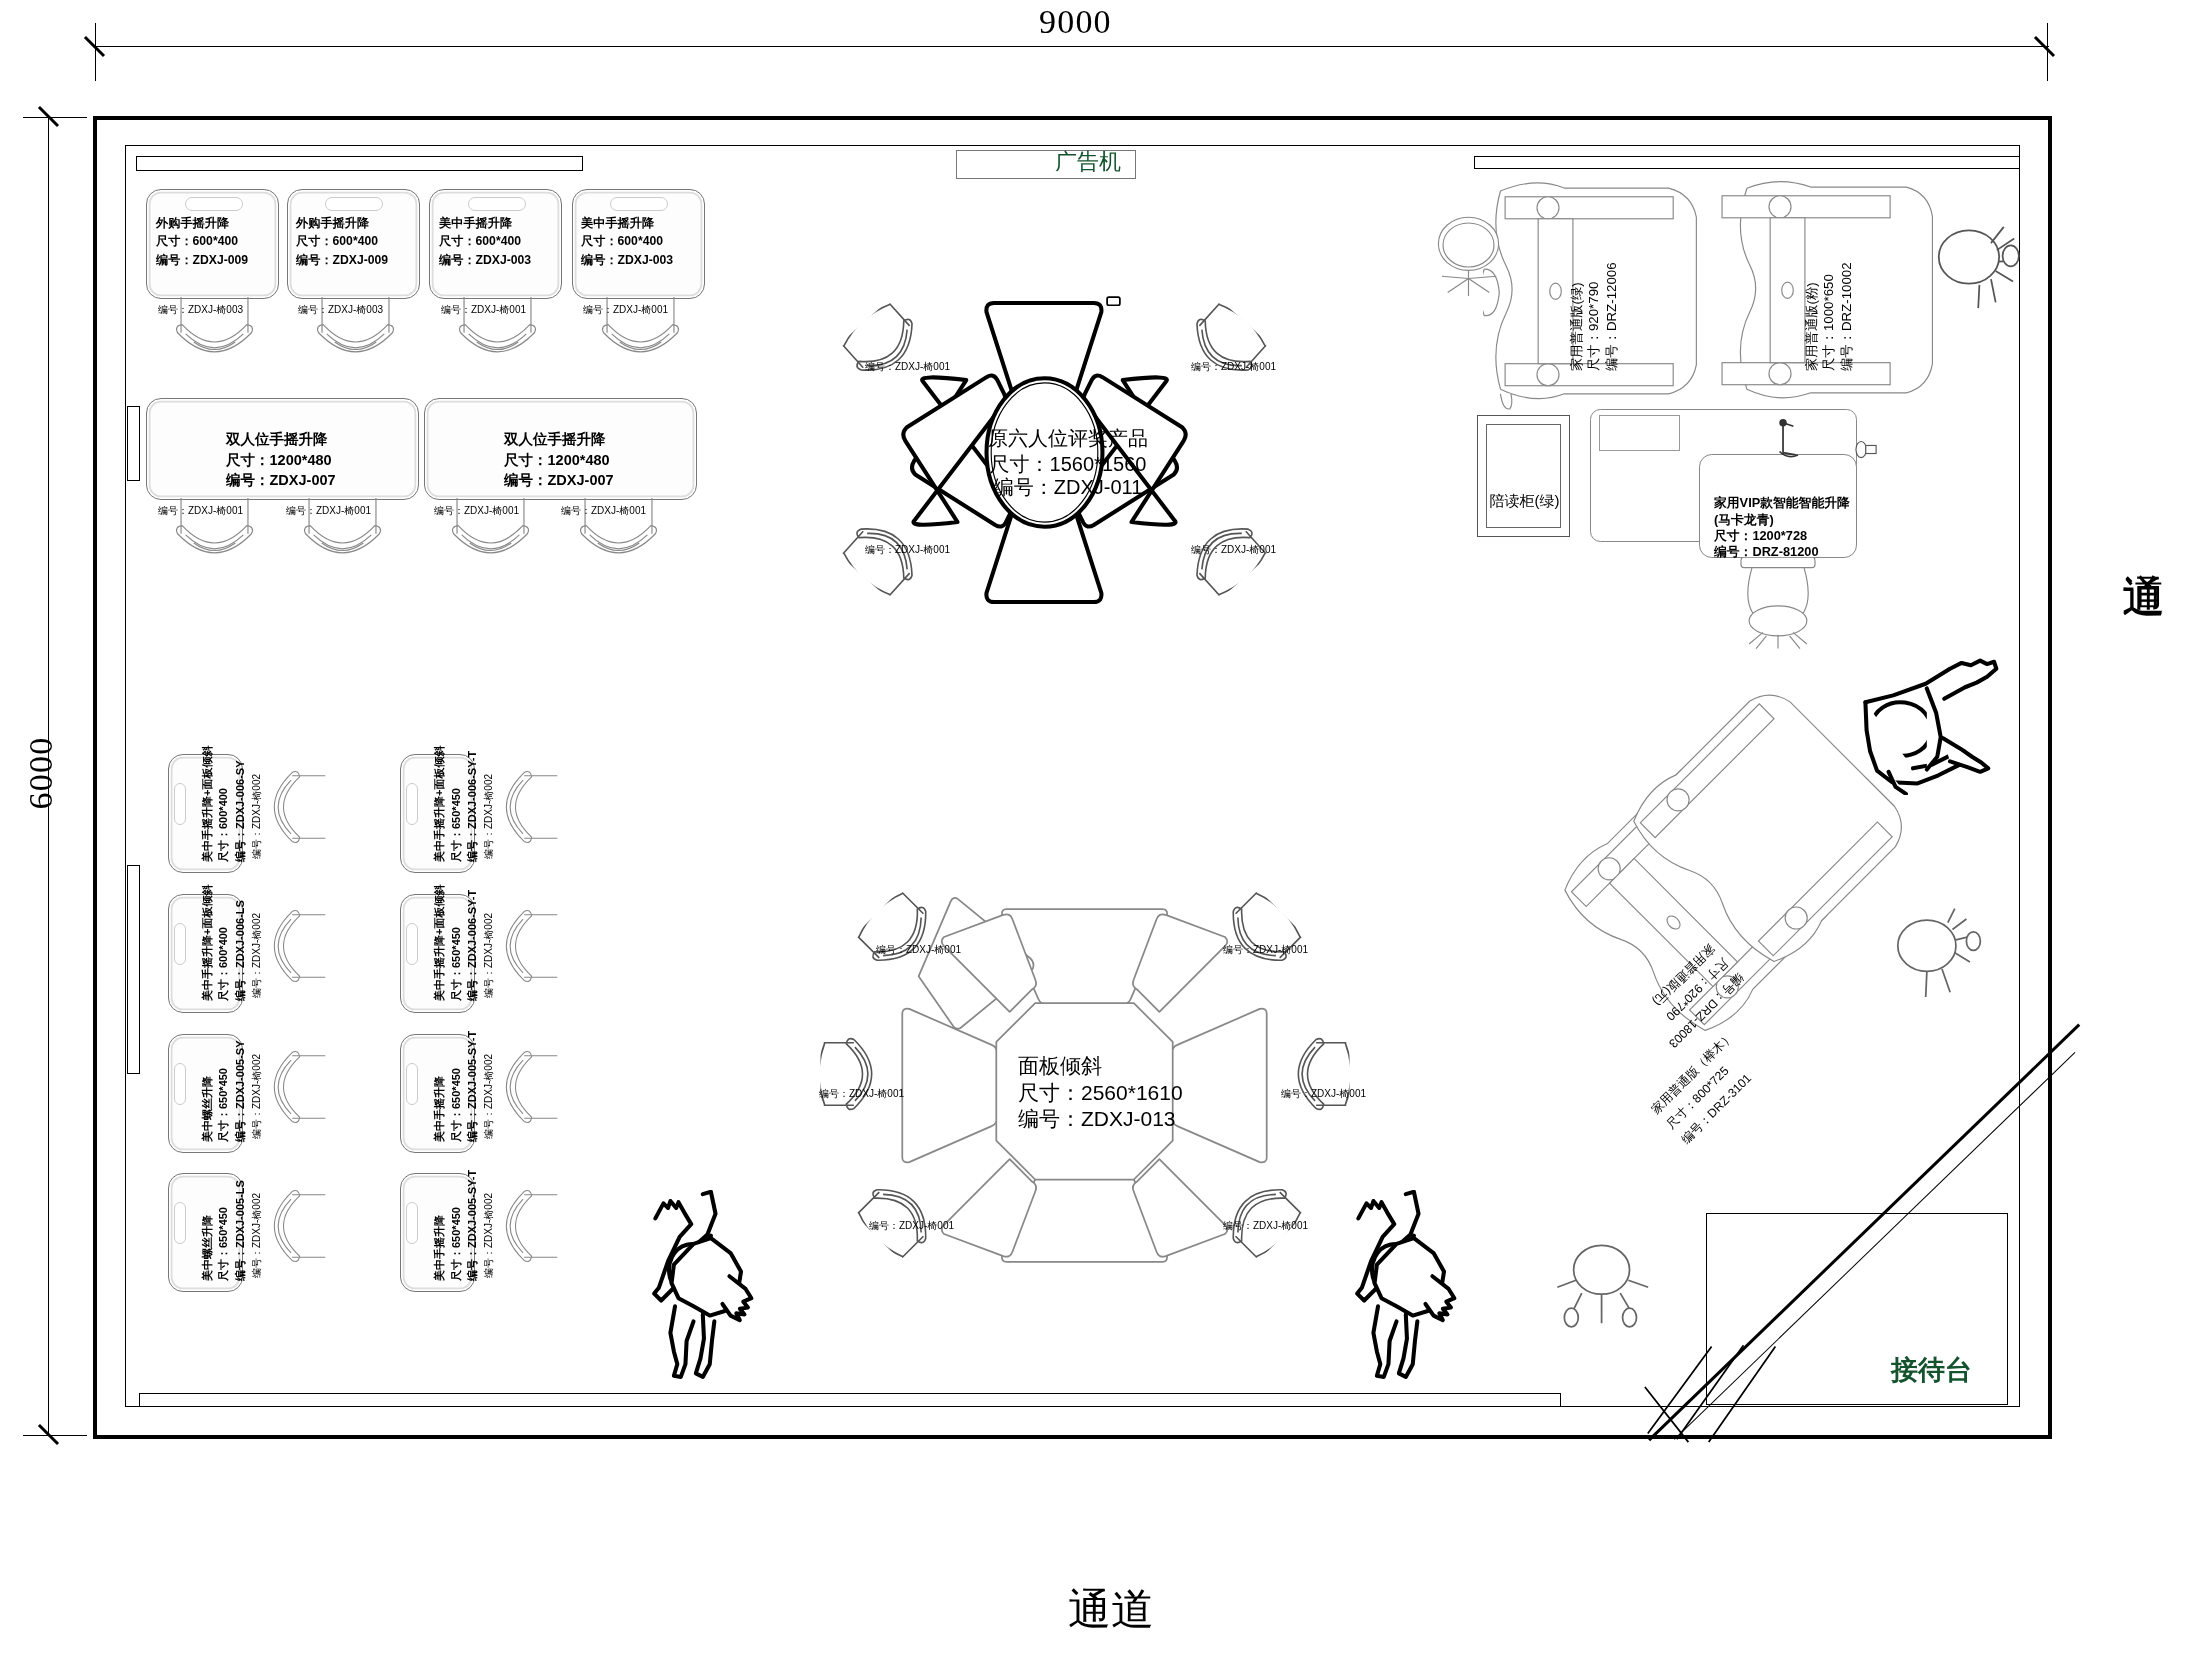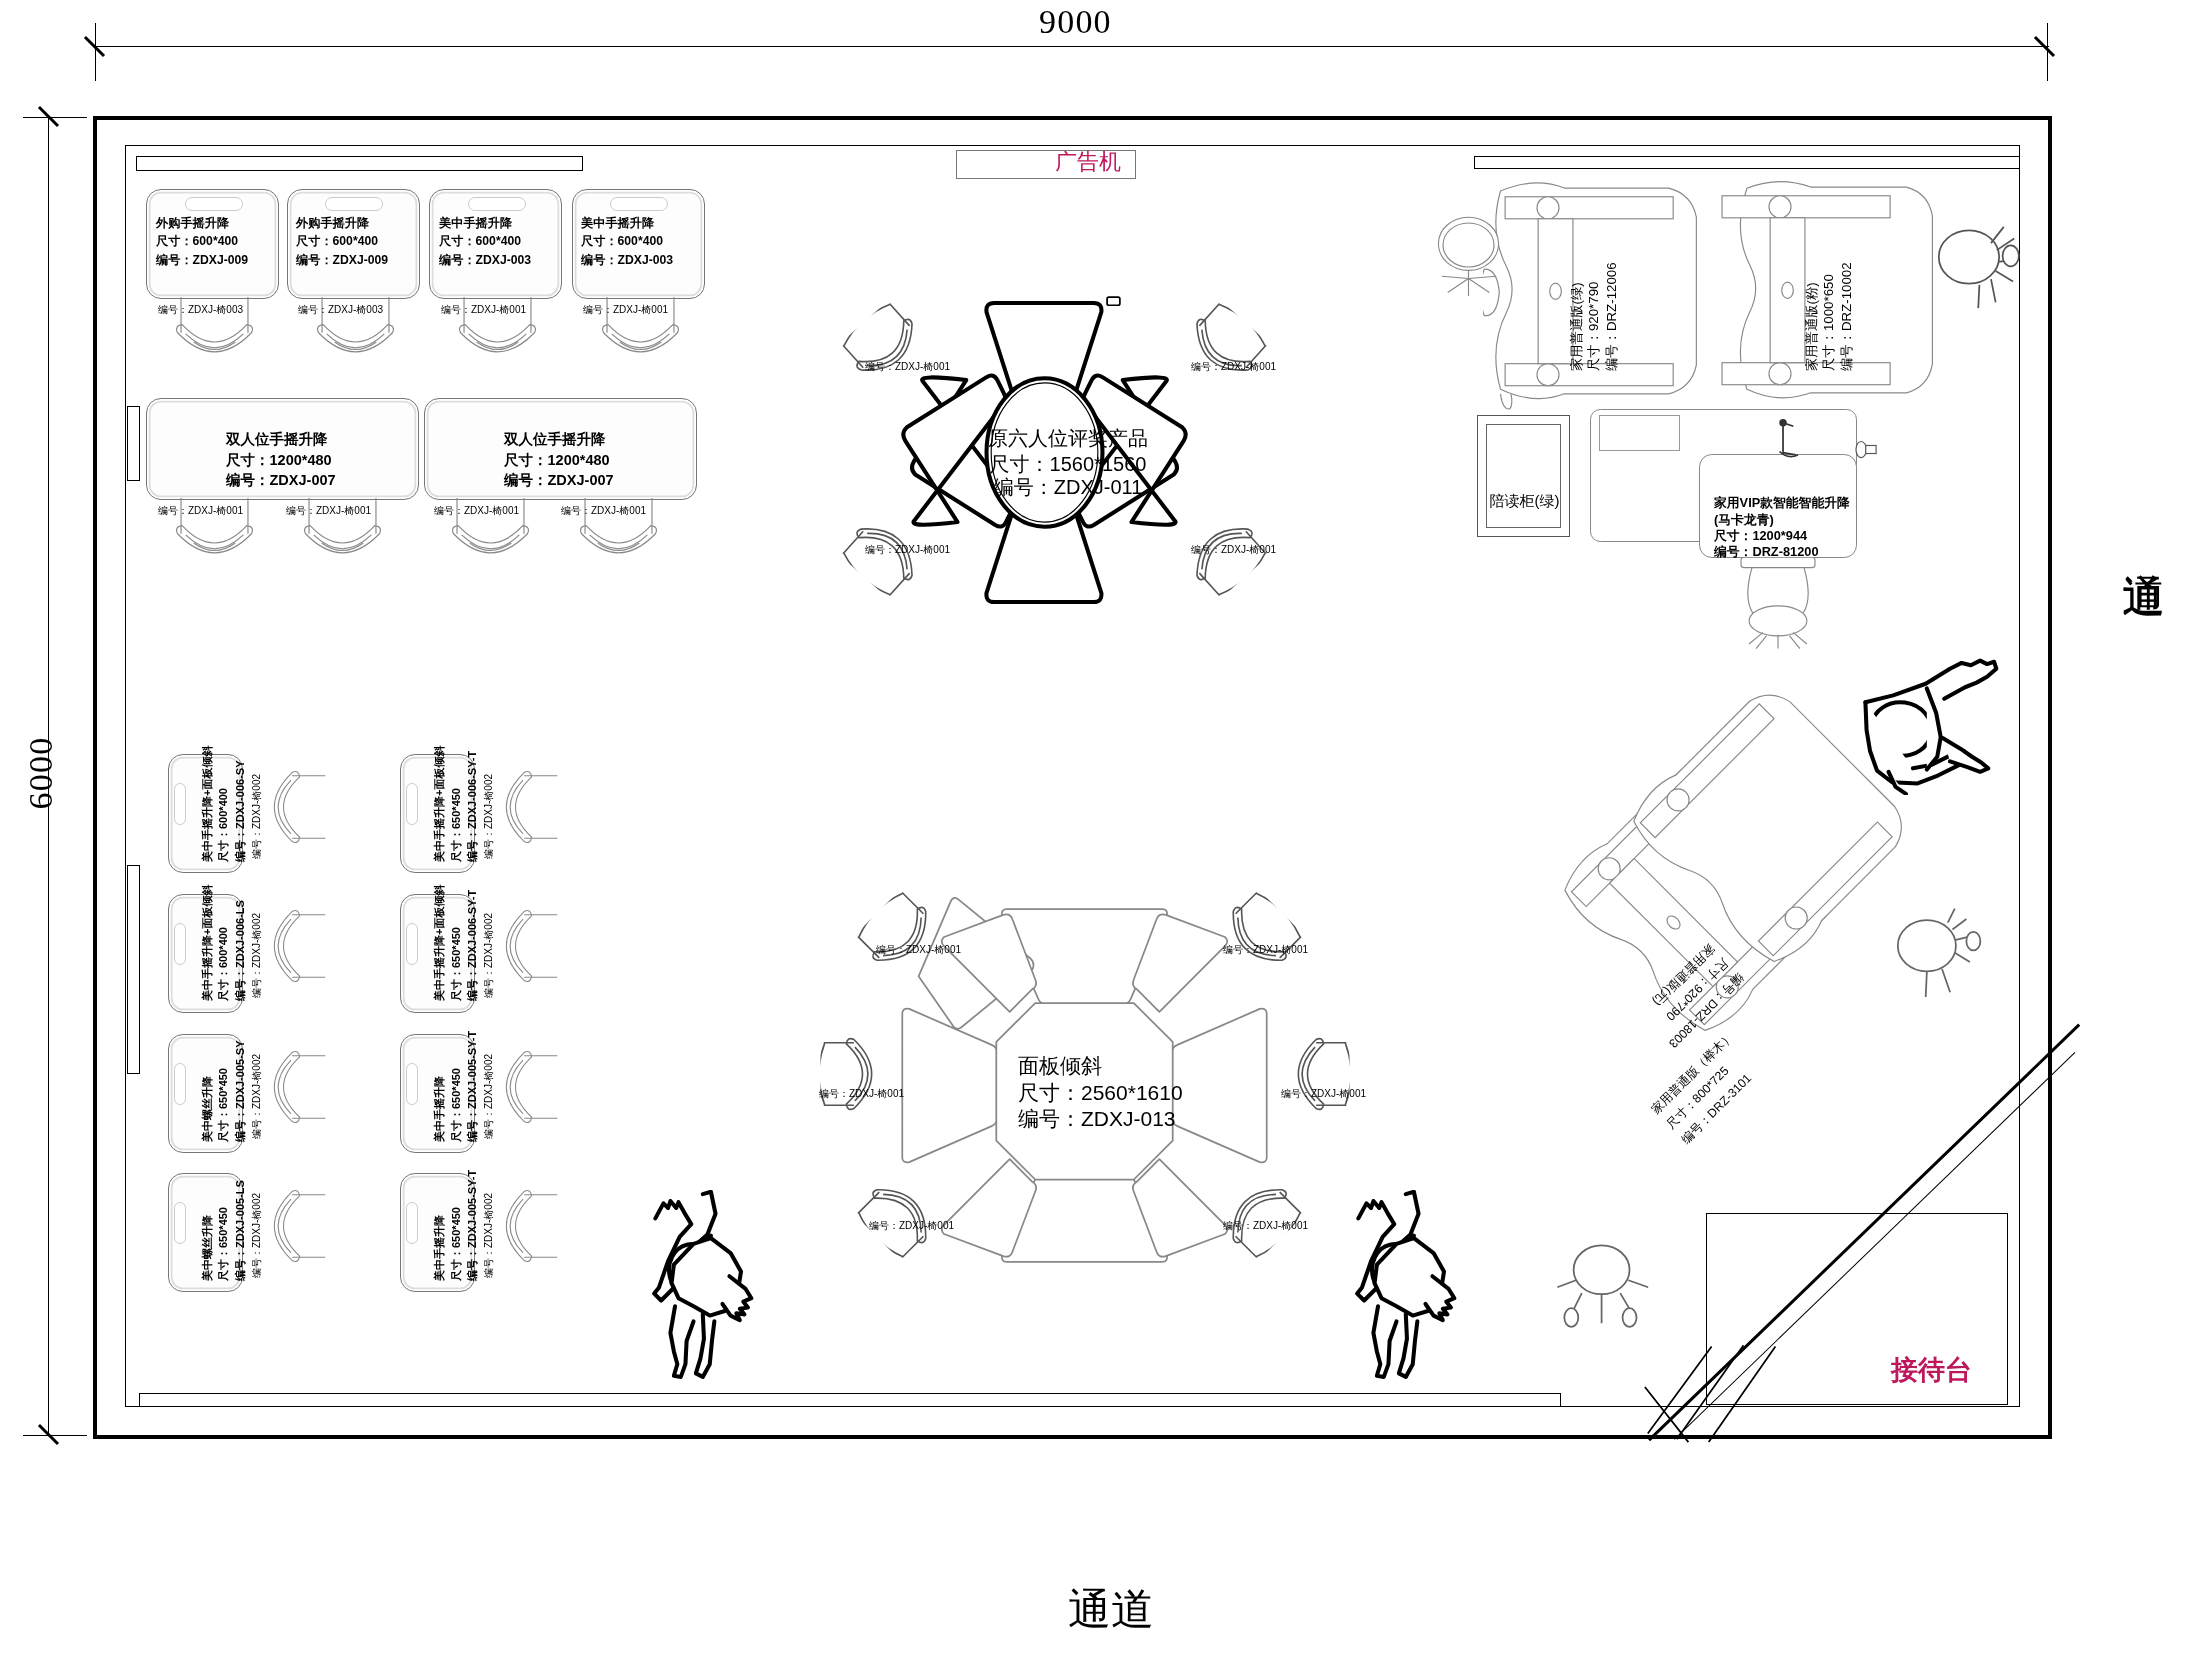--- a/index.html
+++ b/index.html
@@ -133,21 +133,21 @@
     line-height: 1.5;
     color: #000;
     white-space: pre;
     text-align: center;
     font-family: "Liberation Sans", sans-serif;
   }
 
   .room-text {
     position: absolute;
     font-size: 27px;
-    color: #be185d;
+    color: #14532d;
     white-space: pre;
     font-family: "Liberation Sans", sans-serif;
   }
 
   .title-text {
     position: absolute;
     font-size: 50px;
     color: #000;
     white-space: pre;
     font-family: "Liberation Serif", serif;
@@ -500,21 +500,21 @@
     </g>
   </svg>
   <svg style="position:absolute; left:1854px; top:438px;" width="35" height="23" viewBox="0 0 60 40">
     <g fill="#fff" stroke="#555" stroke-width="2">
       <ellipse cx="12" cy="20" rx="9" ry="14"></ellipse>
       <rect x="20" y="13" width="18" height="14"></rect>
     </g>
   </svg>
   <div class="desk-label" style="left:1714px; top:494px; font-size:12.8px;">家用VIP款智能智能升降</div>
   <div class="desk-label" style="left:1714px; top:511px; font-size:12.8px;">(马卡龙青)</div>
-  <div class="desk-label" style="left:1714px; top:527px; font-size:12.8px;">尺寸：1200*944</div>
+  <div class="desk-label" style="left:1714px; top:527px; font-size:12.8px;">尺寸：1200*728</div>
   <div class="desk-label" style="left:1714px; top:543px; font-size:12.8px;">编号：DRZ-81200</div>
   <div class="chair" style="left:1726px; top:557px;">
     <svg width="104" height="93" viewBox="0 0 180 160">
       <g fill="#fff" stroke="#888" stroke-width="2">
         <rect x="26" y="0" width="128" height="18" rx="5"></rect>
         <path d="M45,18 Q30,70 46,96 Q90,112 134,96 Q150,70 135,18 Z"></path>
         <ellipse cx="90" cy="110" rx="50" ry="26"></ellipse>
         <path d="M90,134 L90,158 M70,136 L52,158 M110,136 L128,158 M64,130 L40,150 M116,130 L140,150"></path>
       </g>
     </svg>

